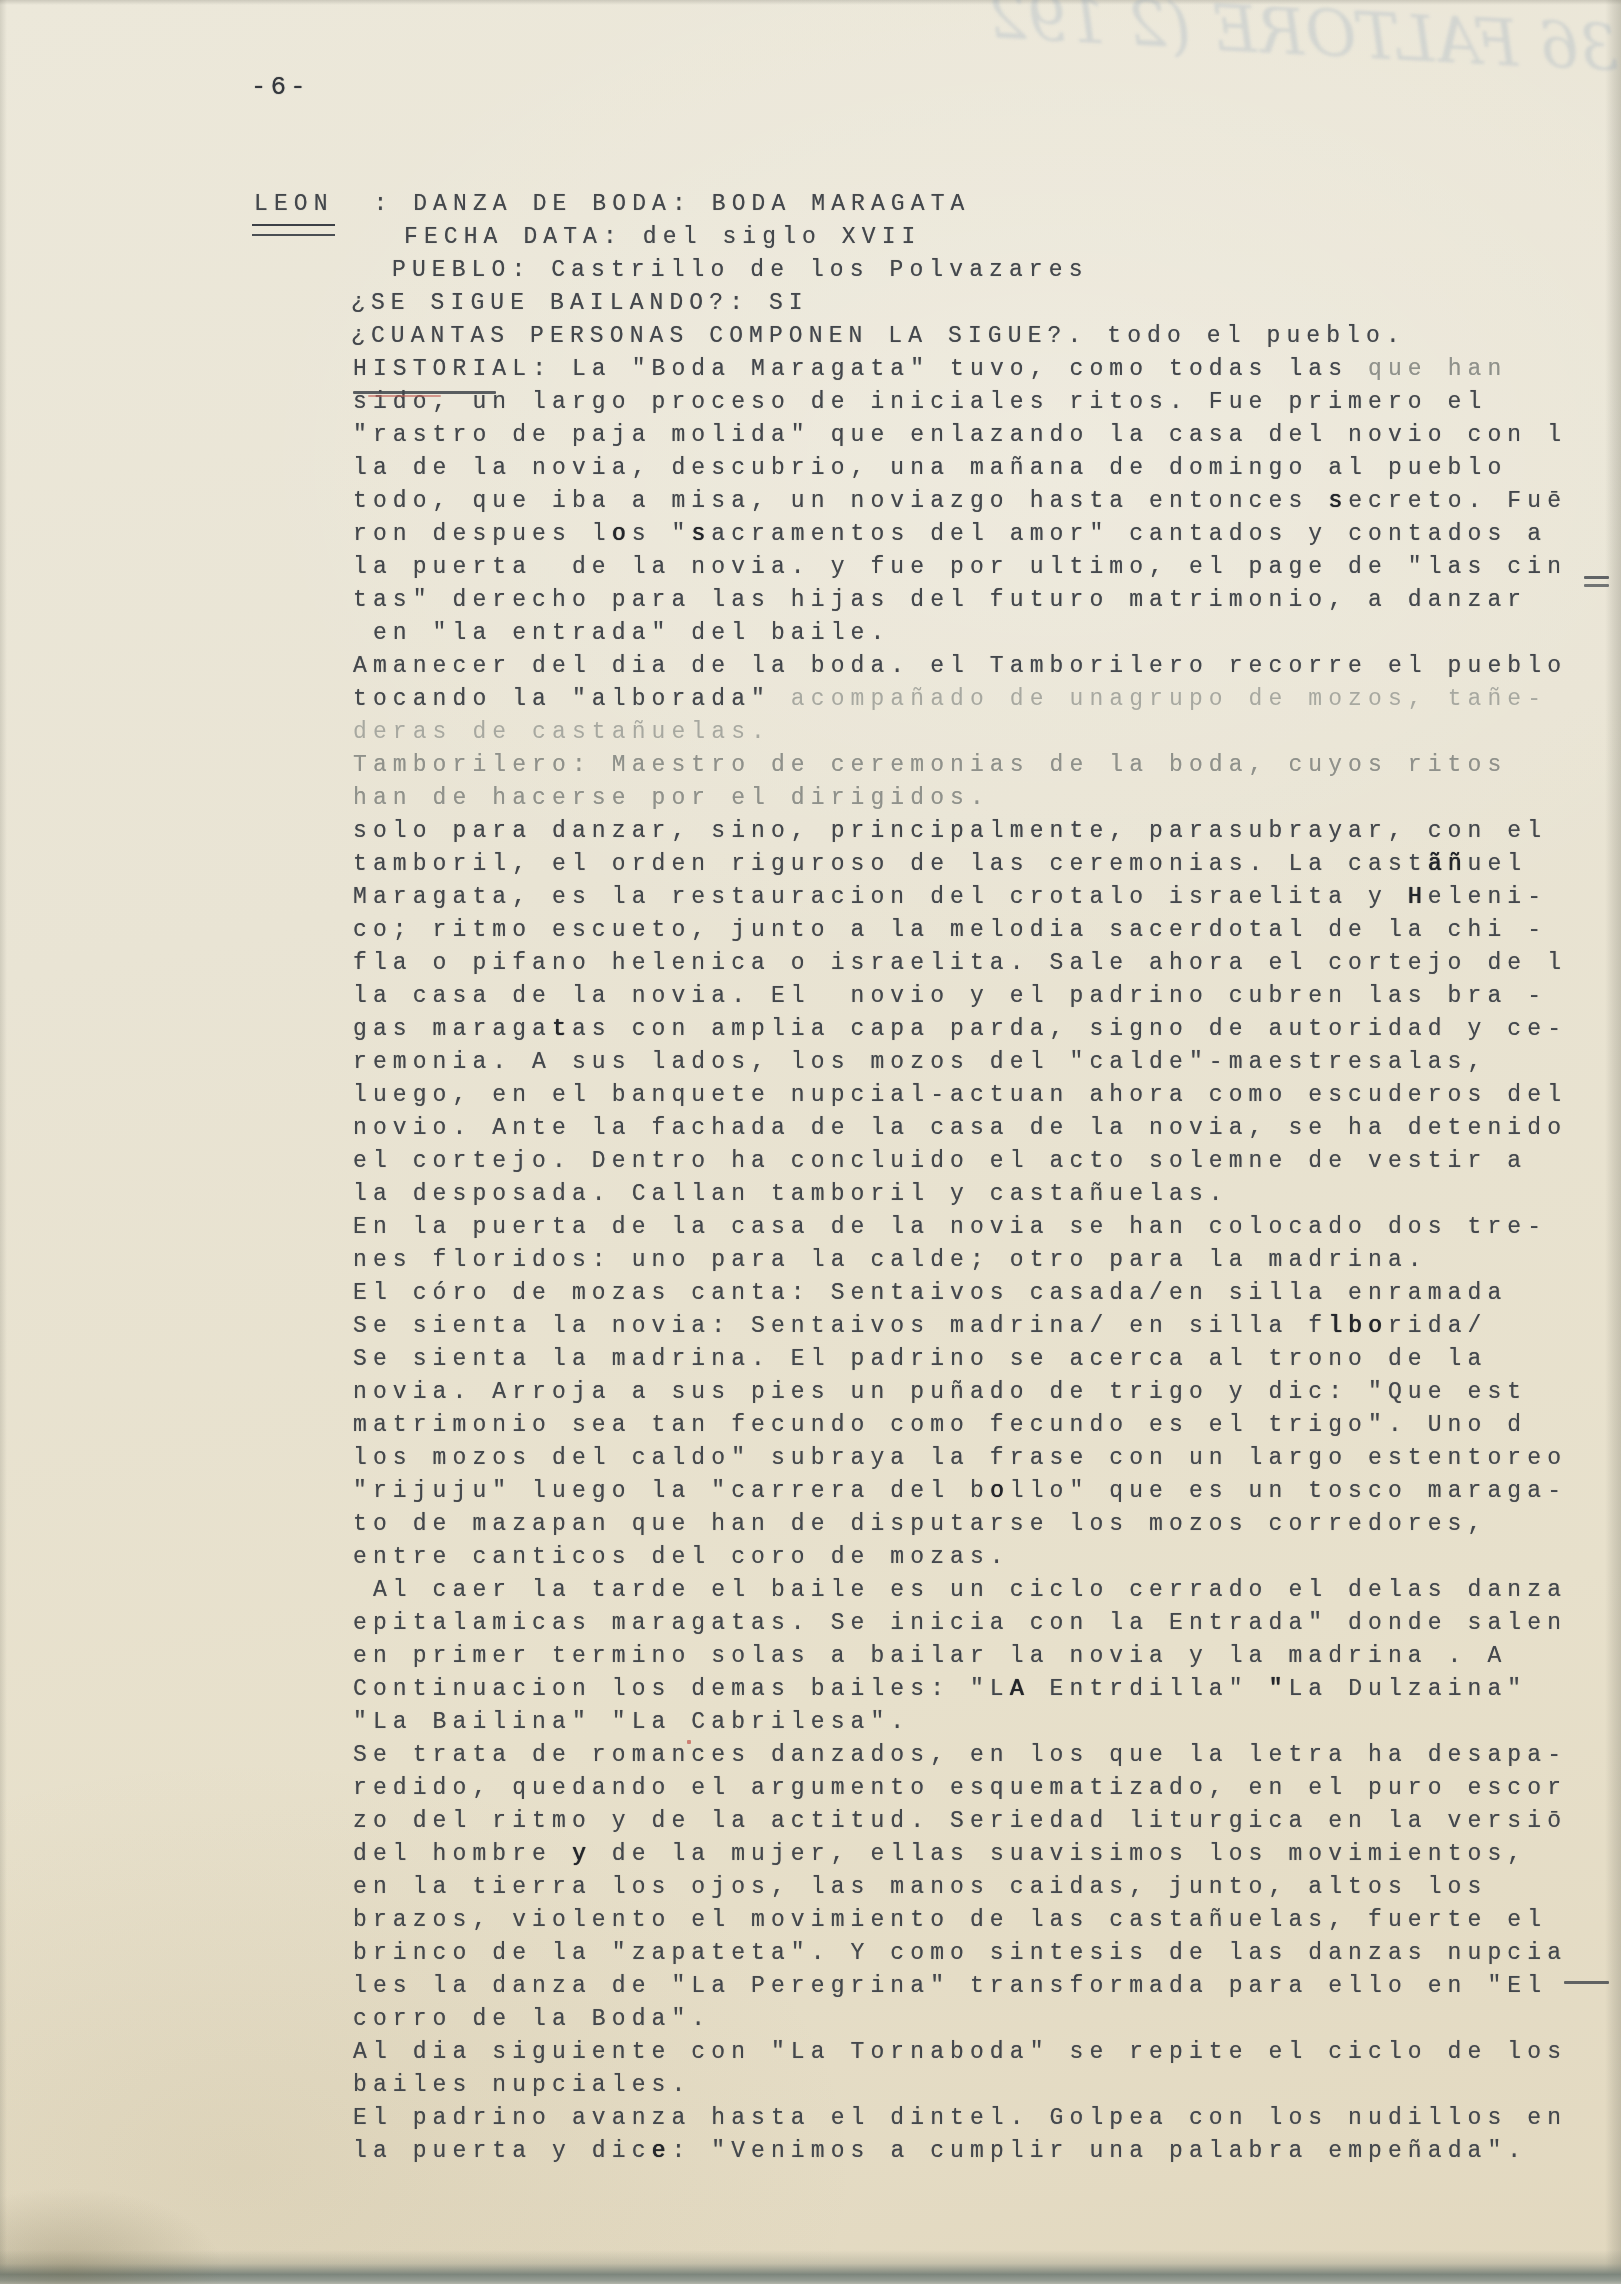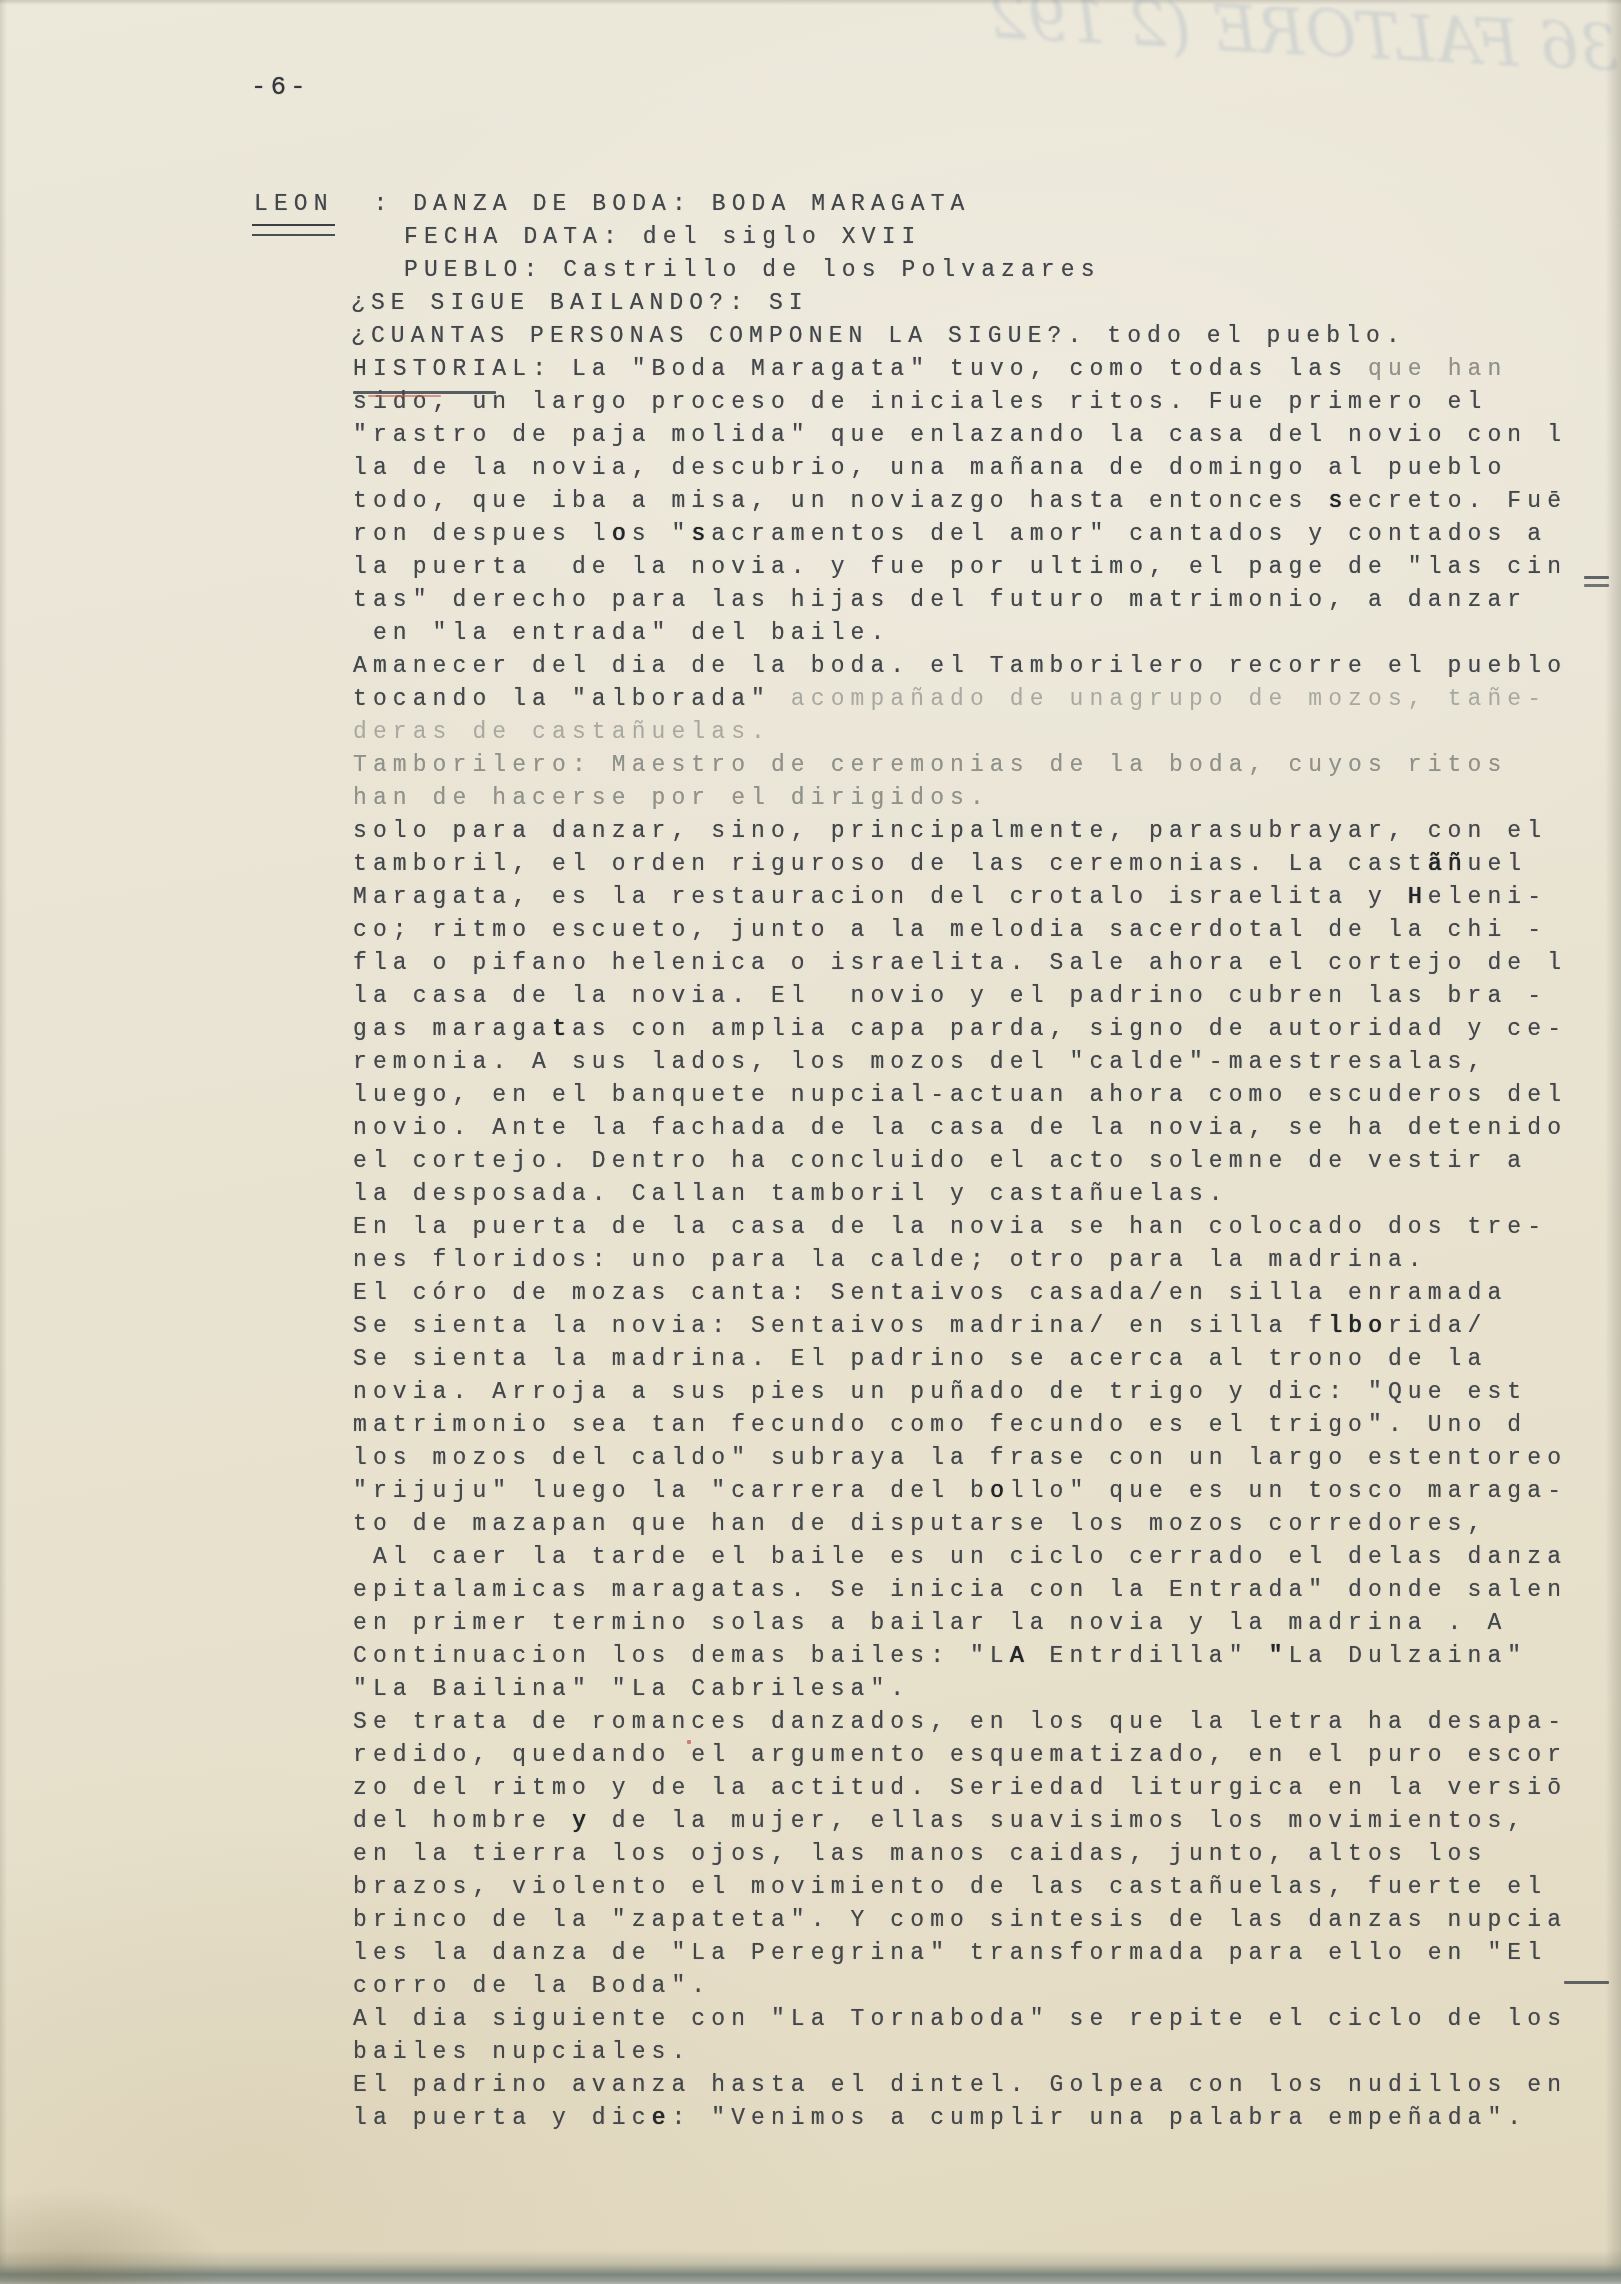--- a/index.html
+++ b/index.html
@@ -65,21 +65,21 @@
   <div class="edge-bottom"></div>
   <div class="corner-smudge"></div>
 
   <div class="bleed">36 FALTORE (2 192</div>
 
   <div class="page-number">-6-</div>
 
   <div class="doc">
       <div class="line" style="margin-left: -99px;"><span class="s-u2">LEON</span><span class="s-n">  : </span><span class="s-n">DANZA DE BODA: BODA MARAGATA</span></div>
       <div class="line" style="margin-left: 51px;"><span class="s-n">FECHA DATA: del siglo XVII</span></div>
-      <div class="line" style="margin-left: 51px;"><span class="s-n">PUEBLO: Castrillo de los Polvazares</span></div>
+      <div class="line" style="margin-left: 39px;"><span class="s-n">PUEBLO: Castrillo de los Polvazares</span></div>
       <div class="line" style="margin-left: -2px;"><span class="s-n">¿SE SIGUE BAILANDO?: SI</span></div>
       <div class="line" style="margin-left: -2px;"><span class="s-n">¿CUANTAS PERSONAS COMPONEN LA SIGUE?. todo el pueblo.</span></div>
       <div class="line"><span class="s-u">HISTORIAL</span><span class="s-n">: La "Boda Maragata" tuvo, como todas las </span><span class="s-f2">que han</span></div>
       <div class="line"><span class="s-n">sido, un largo proceso de iniciales ritos. Fue primero el</span></div>
       <div class="line"><span class="s-n">"rastro de paja molida" que enlazando la casa del novio con l</span></div>
       <div class="line"><span class="s-n">la de la novia, descubrio, una mañana de domingo al pueblo</span></div>
       <div class="line"><span class="s-n">todo, que iba a misa, un noviazgo hasta entonces </span><span class="s-b">s</span><span class="s-n">ecreto. Fuē</span></div>
       <div class="line"><span class="s-n">ron despues l</span><span class="s-b">o</span><span class="s-n">s "</span><span class="s-b">s</span><span class="s-n">acramentos del amor" cantados y contados a</span></div>
       <div class="line"><span class="s-n">la puerta  de la novia. y fue por ultimo, el page de "las cin</span></div>
       <div class="line"><span class="s-n">tas" derecho para las hijas del futuro matrimonio, a danzar</span></div>
@@ -104,20 +104,21 @@
       <div class="line"><span class="s-n">En la puerta de la casa de la novia se han colocado dos tre-</span></div>
       <div class="line"><span class="s-n">nes floridos: uno para la calde; otro para la madrina.</span></div>
       <div class="line"><span class="s-n">El córo de mozas canta: Sentaivos casada/en silla enramada</span></div>
       <div class="line"><span class="s-n">Se sienta la novia: Sentaivos madrina/ en silla f</span><span class="s-b">lbo</span><span class="s-n">rida/</span></div>
       <div class="line"><span class="s-n">Se sienta la madrina. El padrino se acerca al trono de la</span></div>
       <div class="line"><span class="s-n">novia. Arroja a sus pies un puñado de trigo y dic: "Que est</span></div>
       <div class="line"><span class="s-n">matrimonio sea tan fecundo como fecundo es el trigo". Uno d</span></div>
       <div class="line"><span class="s-n">los mozos del caldo" subraya la frase con un largo estentoreo</span></div>
       <div class="line"><span class="s-n">"rijuju" luego la "carrera del b</span><span class="s-b">o</span><span class="s-n">llo" que es un tosco maraga-</span></div>
       <div class="line"><span class="s-n">to de mazapan que han de disputarse los mozos corredores,</span></div>
+      <div class="line"><span class="s-n">entre canticos del coro de mozas.</span></div>
       <div class="line"><span class="s-n"> Al caer la tarde el baile es un ciclo cerrado el delas danza</span></div>
       <div class="line"><span class="s-n">epitalamicas maragatas. Se inicia con la Entrada" donde salen</span></div>
       <div class="line"><span class="s-n">en primer termino solas a bailar la novia y la madrina . A</span></div>
       <div class="line"><span class="s-n">Continuacion los demas bailes: "L</span><span class="s-b">A</span><span class="s-n"> Entrdilla" </span><span class="s-b">"</span><span class="s-n">La Dulzaina"</span></div>
       <div class="line"><span class="s-n">"La Bailina" "La Cabrilesa".</span></div>
       <div class="line"><span class="s-n">Se trata de romances danzados, en los que la letra ha desapa-</span></div>
       <div class="line"><span class="s-n">redido, quedando el argumento esquematizado, en el puro escor</span></div>
       <div class="line"><span class="s-n">zo del ritmo y de la actitud. Seriedad liturgica en la versiō</span></div>
       <div class="line"><span class="s-n">del hombre </span><span class="s-b">y</span><span class="s-n"> de la mujer, ellas suavisimos los movimientos,</span></div>
       <div class="line"><span class="s-n">en la tierra los ojos, las manos caidas, junto, altos los</span></div>

